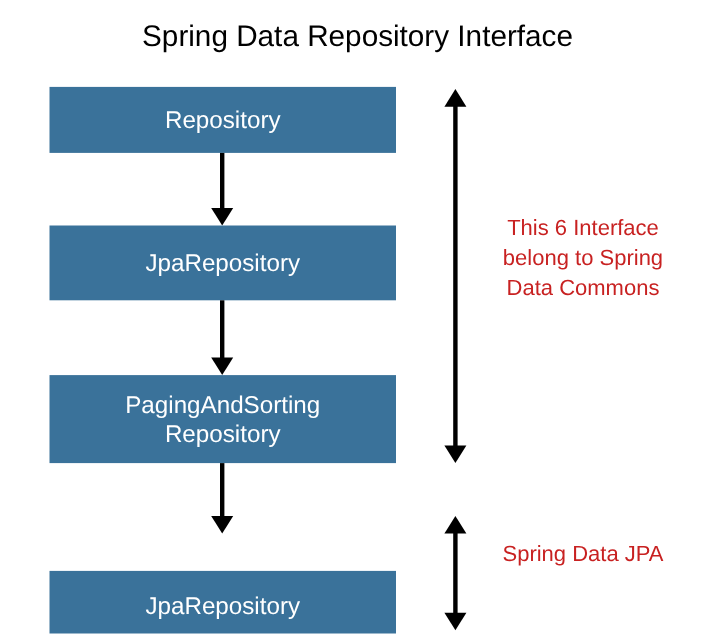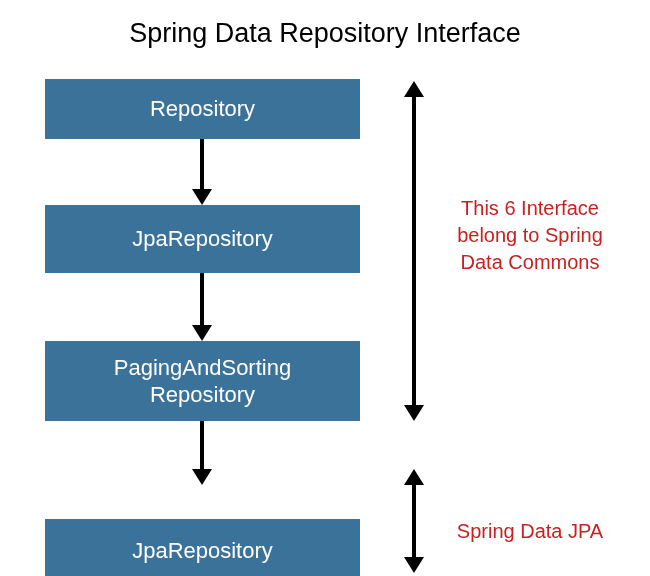--- a/index.html
+++ b/index.html
@@ -106,21 +106,21 @@
     .note {
       position: absolute;
       left: 440px;
       width: 180px;
       color: #c82121;
       font-size: 20px;
       text-align: center;
       line-height: 1.35;
     }
     .note1 { top: 136px; }
-    .note2 { top: 459px; }
+    .note2 { top: 432px; }
   </style>
 </head>
 <body>
 
 <div class="title">Spring Data Repository Interface</div>
 
 <div class="diagram-area">
 
   <div class="box box1">
     <span>Repository</span>

